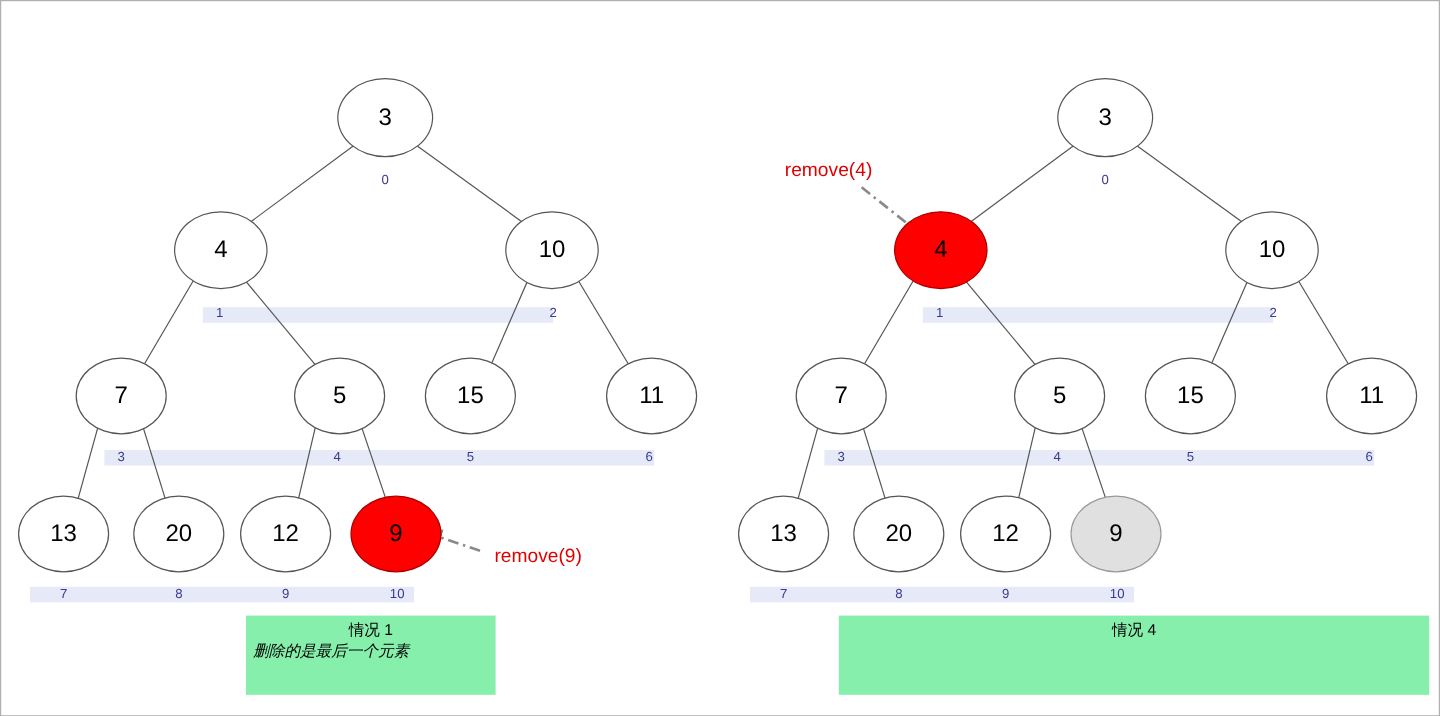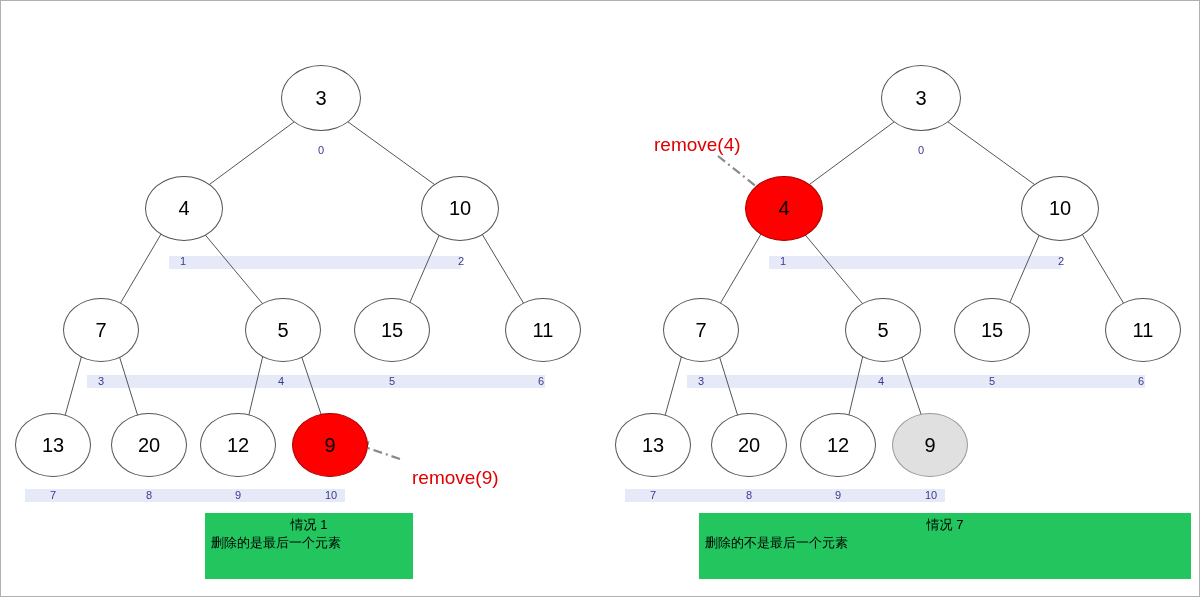--- a/index.html
+++ b/index.html
@@ -35,33 +35,33 @@
     text-align:center;
     width:24px;
   }
   .band{
     position:absolute;
     background:#e6e9f8;
     height:13px;
   }
   .remove-label{
     position:absolute;
-    font-size:19px;color:#e00000;
+    font-size:16px;color:#e00000;
     white-space:nowrap;
   }
   .caption{
     position:absolute;
-    background:#22c55e;
+    background:#86efac;
     font-size:13px;color:#000;
     line-height:18px;
     padding:3px 6px 4px 6px;
     box-sizing:border-box;
   }
   .caption .cap-title{text-align:center;display:block;}
-  .caption .cap-line{display:block;text-align:left;}
+  .caption .cap-line{display:block;text-align:left;font-style:italic;}
 </style>
 </head>
 <body>
 
 <div id="stage">
 
 
   <div class="band" style="left:168px;top:255px;width:292px;"></div>
   <div class="band" style="left:86px;top:374px;width:458px;"></div>
   <div class="band" style="left:24px;top:488px;width:320px;"></div>
@@ -154,21 +154,21 @@
   <div class="node" style="left:199px;top:412px;width:76px;height:64px;">
     <span>12</span>
   </div>
   <div class="idx" style="left:225px;top:488px;">9</div>
 
   <div class="node red" style="left:291px;top:412px;width:76px;height:64px;">
     <span>9</span>
   </div>
   <div class="idx" style="left:318px;top:488px;">10</div>
 
-  <div class="remove-label" style="left:411px;top:466px;">remove(9)</div>
+  <div class="remove-label" style="left:411px;top:454px;">remove(9)</div>
 
   <div class="node" style="left:880px;top:64px;width:80px;height:66px;">
     <span>3</span>
   </div>
   <div class="idx" style="left:908px;top:143px;">0</div>
 
   <div class="node red" style="left:744px;top:175px;width:78px;height:65px;">
     <span>4</span>
   </div>
   <div class="idx" style="left:770px;top:254px;">1</div>
@@ -219,17 +219,16 @@
   <div class="idx" style="left:918px;top:488px;">10</div>
 
   <div class="remove-label" style="left:653px;top:133px;">remove(4)</div>
 
   <div class="caption" style="left:204px;top:512px;width:208px;height:66px;">
     <span class="cap-title">情况 1</span>
     <span class="cap-line">删除的是最后一个元素</span>
   </div>
 
   <div class="caption" style="left:698px;top:512px;width:492px;height:66px;">
-    <span class="cap-title">情况 7</span>
-    <span class="cap-line">删除的不是最后一个元素</span>
+    <span class="cap-title">情况 4</span>
   </div>
 
 </div>
 
 </body></html>

